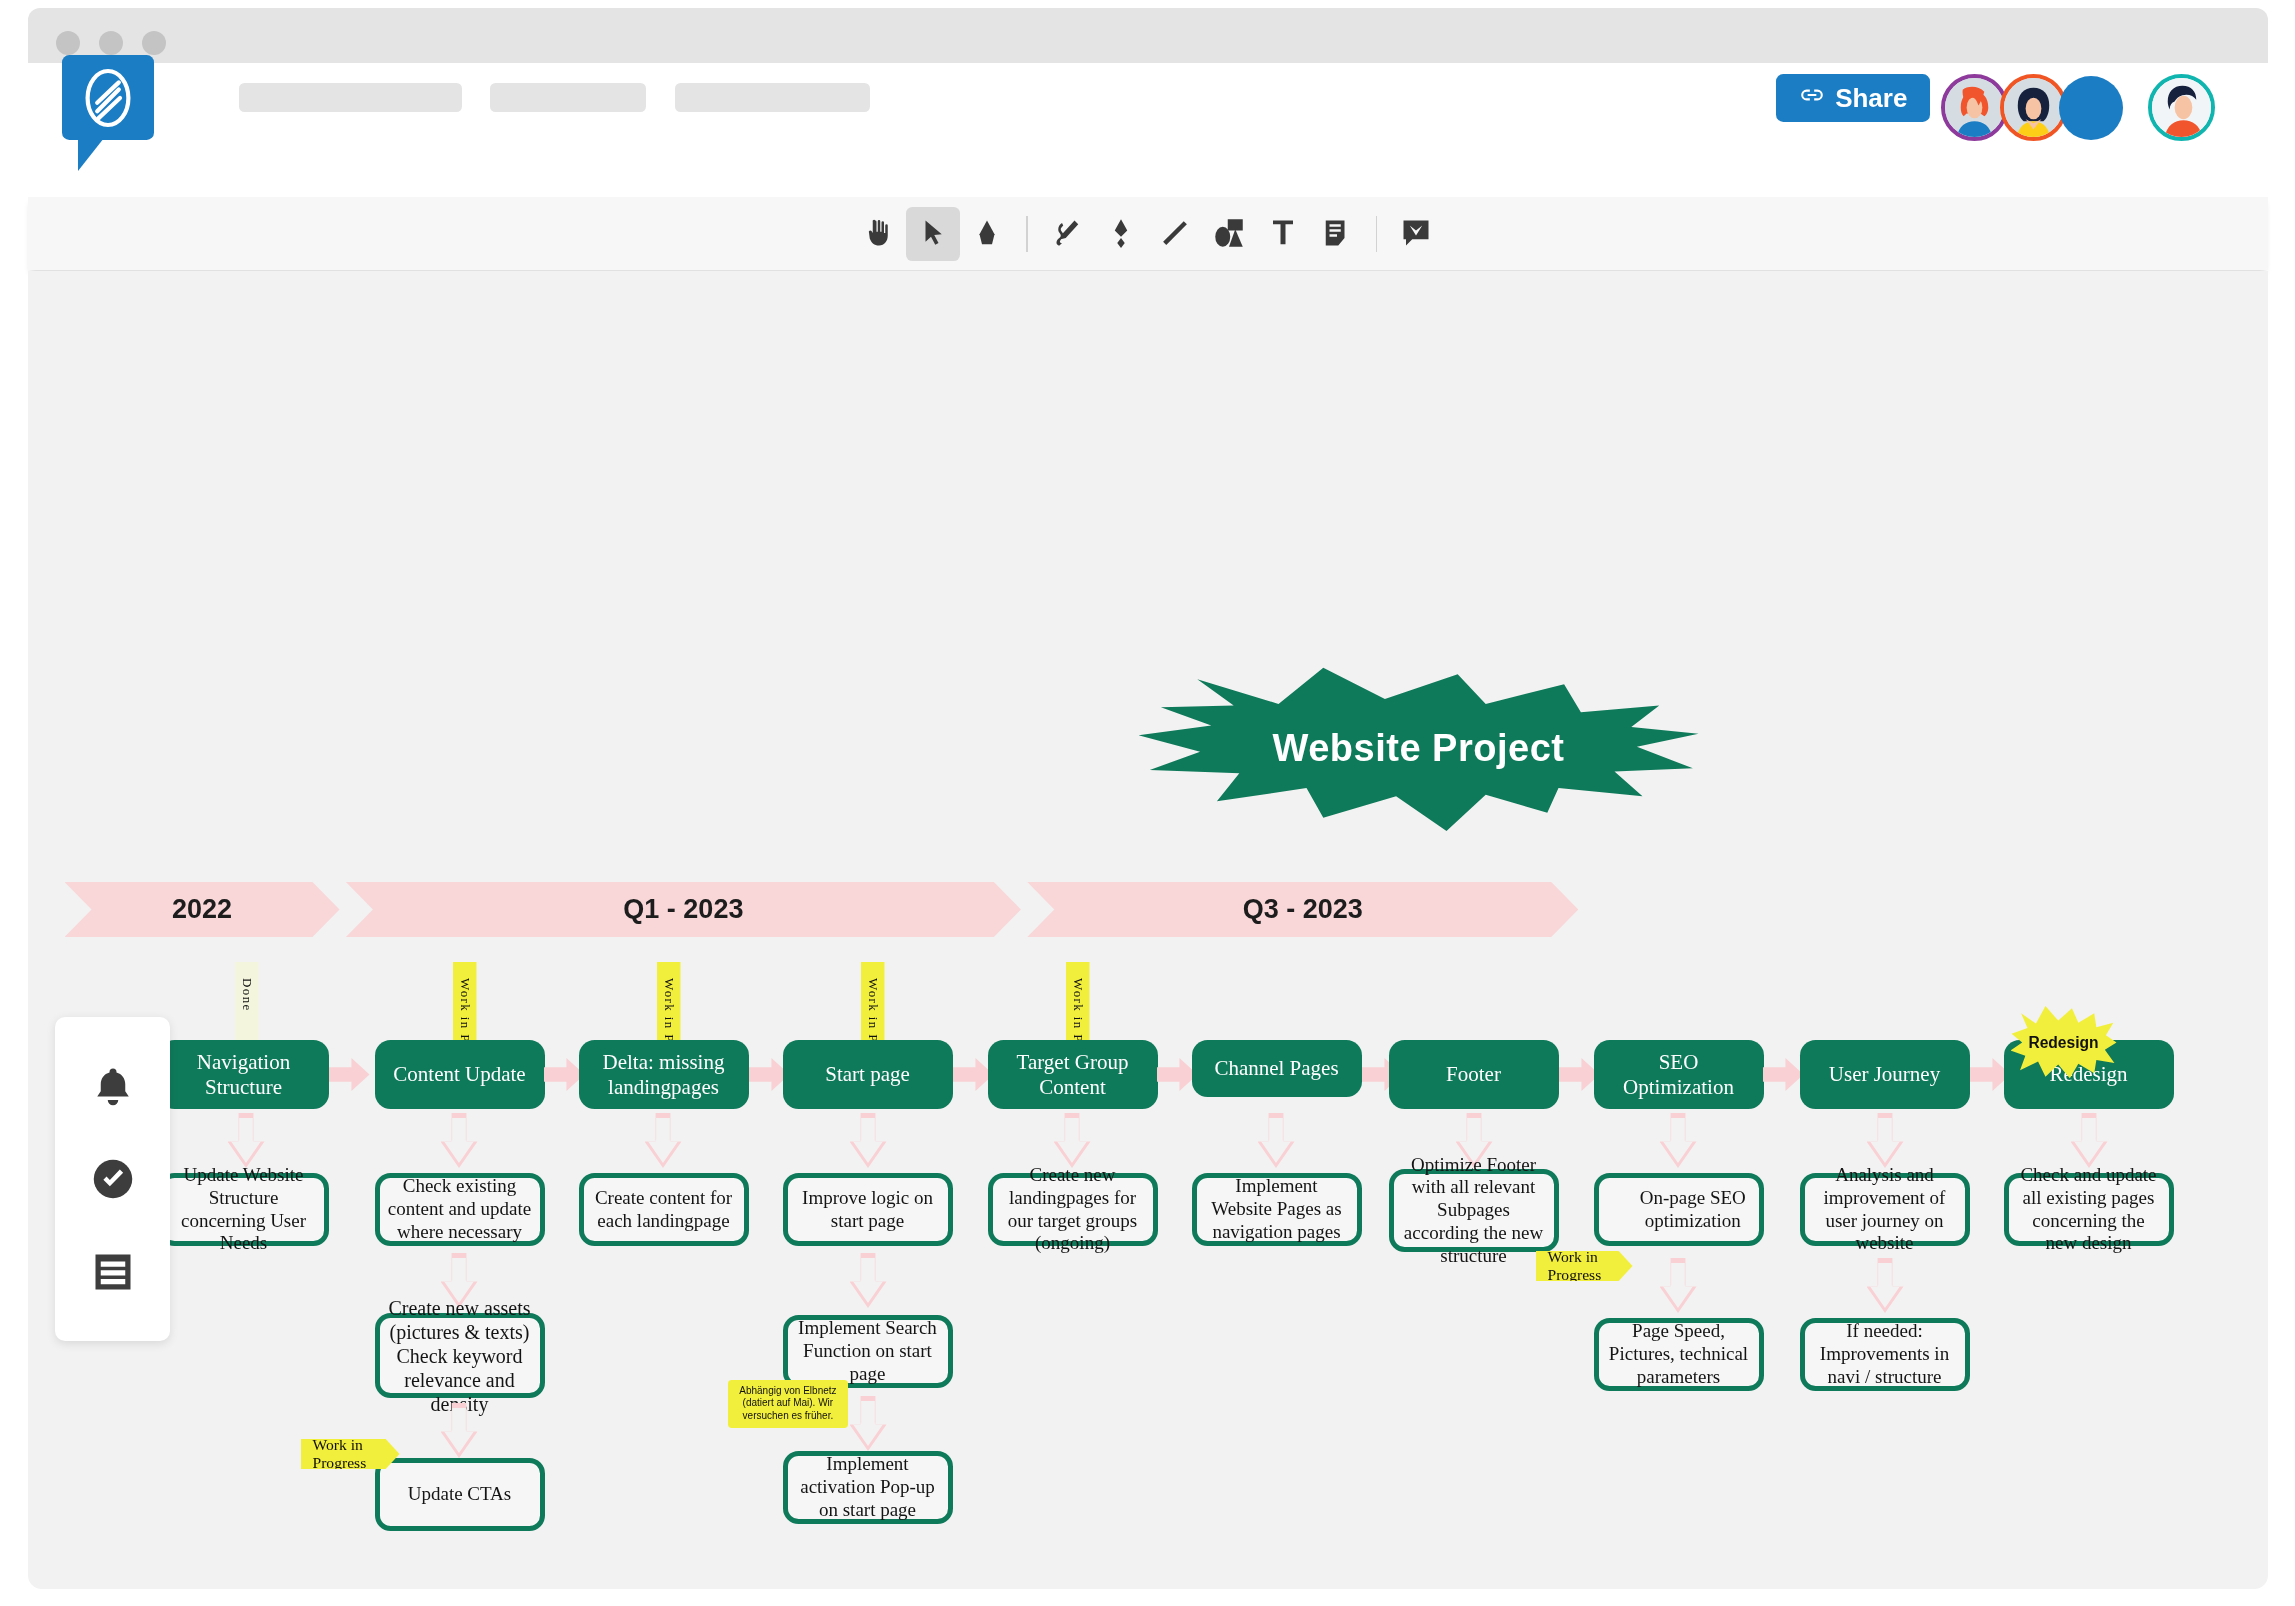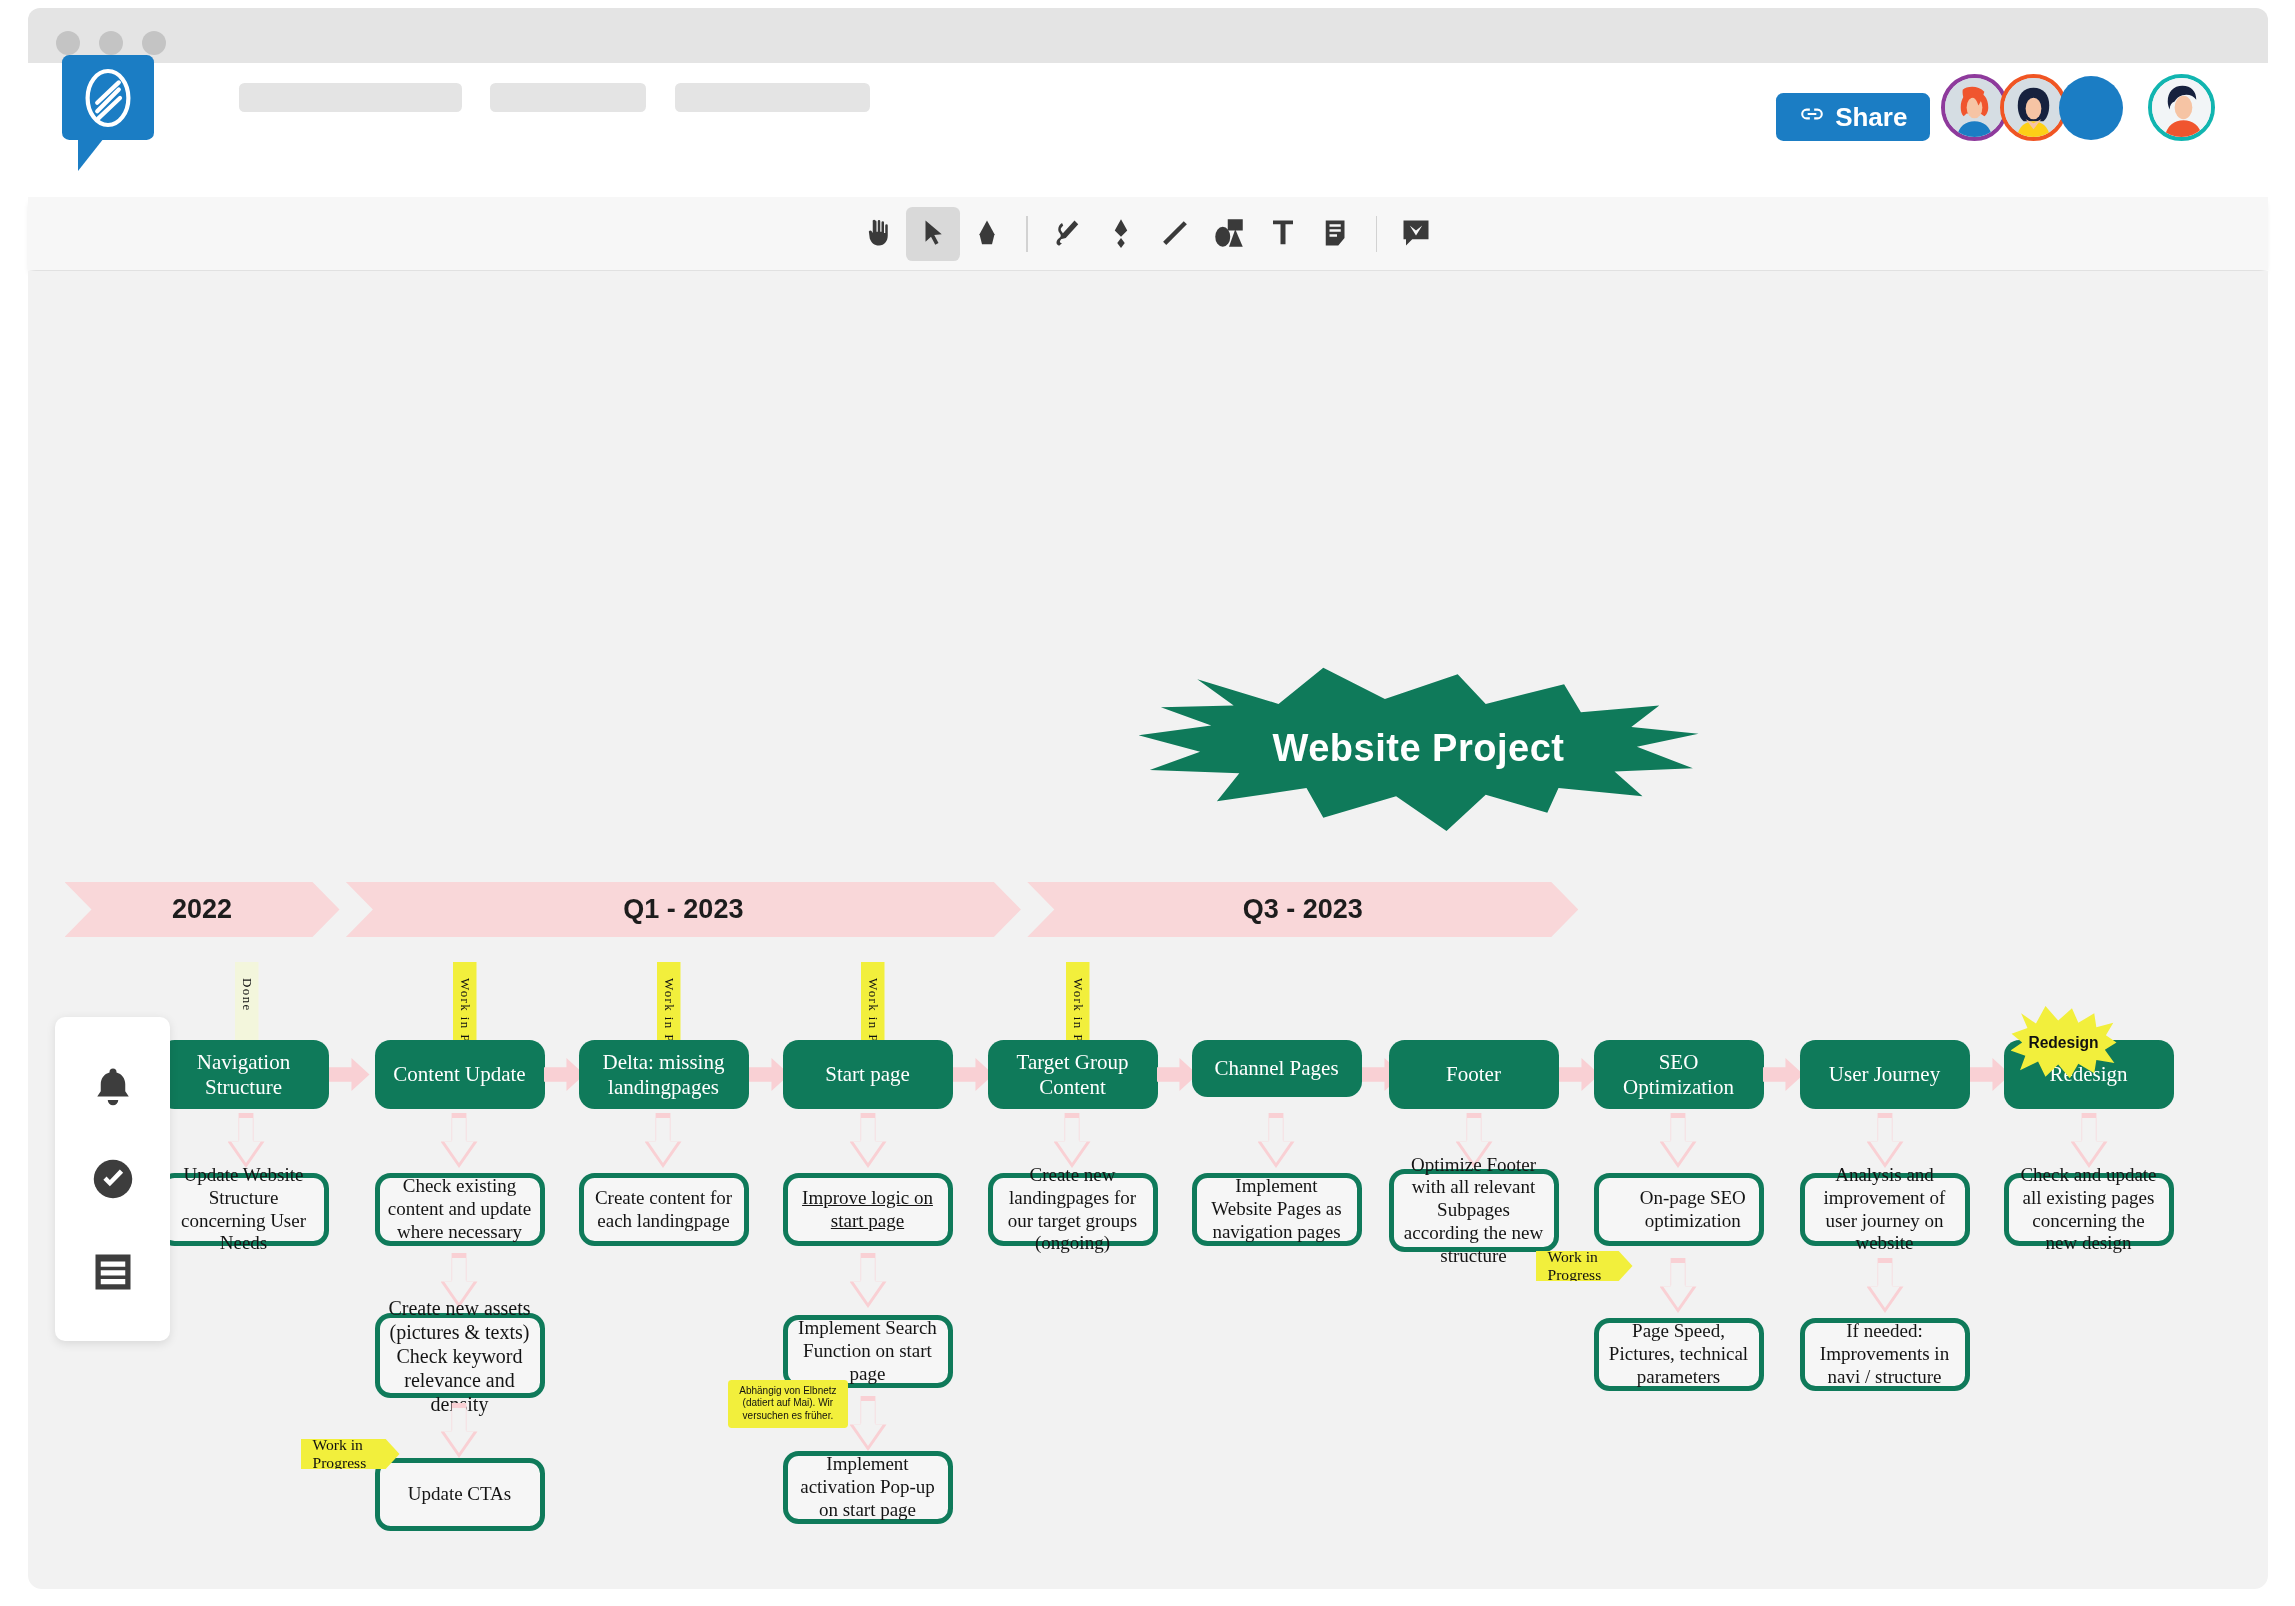--- a/index.html
+++ b/index.html
@@ -34,21 +34,21 @@
     border-left:0 solid transparent;border-right:26px solid transparent;
     border-top:33px solid #1b7dc4;
   }
   .logo svg{width:60px;height:60px;}
   .navpills{display:flex;gap:28.5px;margin-left:85px;}
   .pill{height:28.5px;border-radius:5.5px;background:#e4e4e4;}
   .pill.p1{width:223px;}
   .pill.p2{width:156px;}
   .pill.p3{width:195px;}
 
-  .header-right{position:absolute;right:53px;top:11px;display:flex;align-items:flex-end;}
+  .header-right{position:absolute;right:53px;top:11px;display:flex;align-items:flex-start;}
   .share-btn{
     display:flex;align-items:center;gap:10px;
     background:#1b7dc4;color:#fff;border:none;border-radius:7.3px;
     padding:0 23px;height:48px;cursor:pointer;
     font-family:"Liberation Sans", sans-serif;font-weight:bold;font-size:26px;
   }
   .share-btn svg{width:26px;height:26px;}
   .avatars{display:flex;margin-left:19px;align-items:center;}
   .av{
     width:59px;height:59px;border-radius:50%;
@@ -465,21 +465,21 @@
 
     <div class="node wbox" style="left:131px;top:902px;width:170px;height:73px;">
       <span>Update Website Structure concerning User Needs</span>
     </div>
     <div class="node wbox" style="left:347px;top:902px;width:170px;height:73px;">
       <span>Check existing content and update where necessary</span>
     </div>
     <div class="node wbox" style="left:551px;top:902px;width:170px;height:73px;">
       <span>Create content for each landingpage</span>
     </div>
-    <div class="node wbox" style="left:755px;top:902px;width:170px;height:73px;text-decoration:underline;">
+    <div class="node wbox" style="left:755px;top:902px;width:170px;height:73px;">
       <span>Improve logic on start page</span>
     </div>
     <div class="node wbox" style="left:960px;top:902px;width:170px;height:73px;">
       <span>Create new landingpages for our target groups (ongoing)</span>
     </div>
     <div class="node wbox" style="left:1164px;top:902px;width:170px;height:73px;">
       <span>Implement Website Pages as navigation pages</span>
     </div>
     <div class="node wbox" style="left:1361px;top:898px;width:170px;height:83px;">
       <span>Optimize Footer with all relevant Subpages according the new structure</span>

